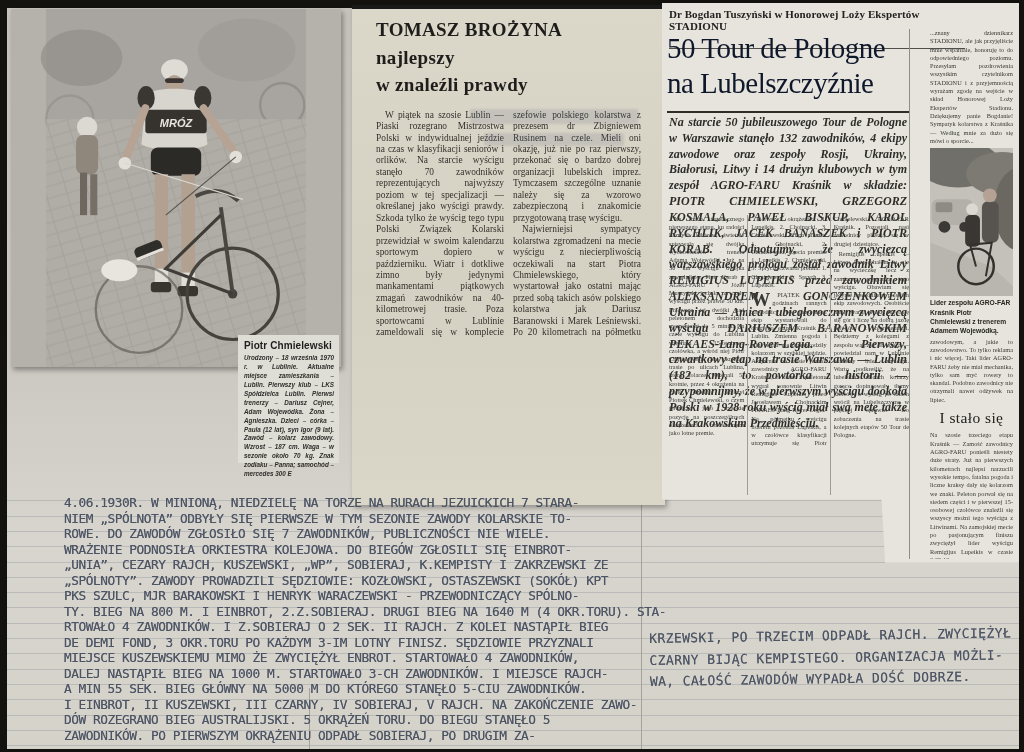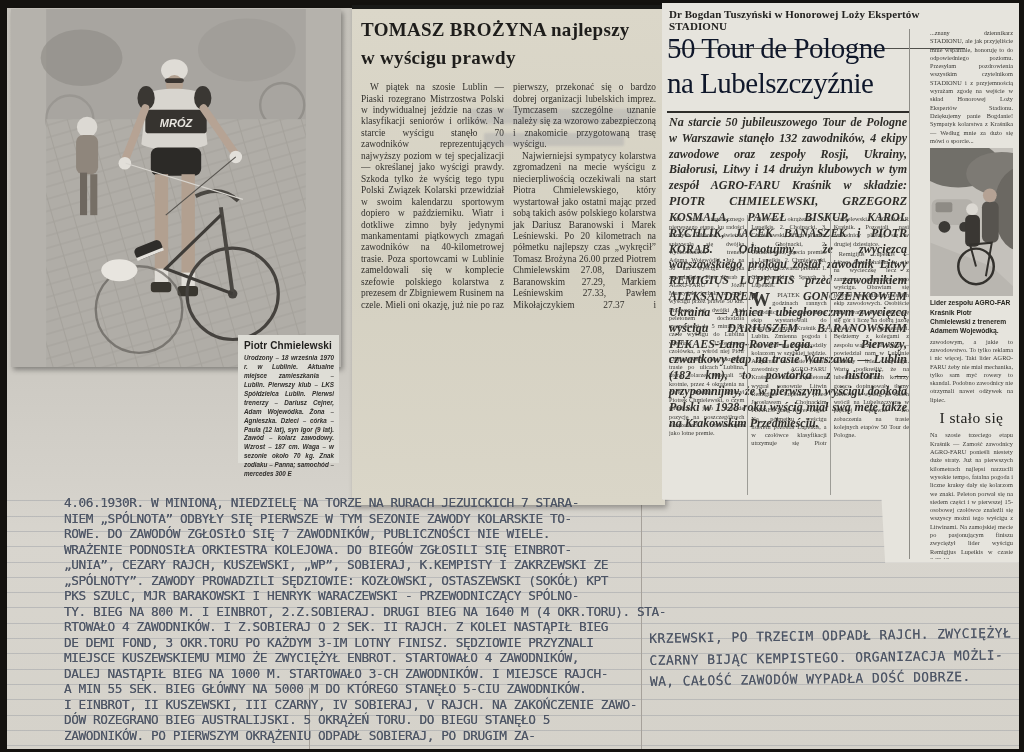--- a/index.html
+++ b/index.html
@@ -25,21 +25,21 @@
   .photo-caption{position:absolute;left:227px;top:326px;width:101px;height:128px;
                  background:#deddd6;padding:5px 5px 4px 6px;box-sizing:border-box;
                  font-family:"Liberation Sans","DejaVu Sans",sans-serif;}
   .photo-caption .cap-title{font-size:10px;font-weight:bold;color:#1f1e1c;margin:0 0 3px 0;letter-spacing:.1px;}
   .photo-caption .cap-bio{font-size:6.3px;line-height:1.42;font-style:italic;font-weight:bold;
                           text-align:justify;color:#2f2d2a;margin:0;}
   
   .clip-mid{position:absolute;left:345px;top:-3px;width:313px;height:500px;z-index:2;
             background:linear-gradient(180deg,#dbd7c9,#d5d1c2 55%,#dad6c8);
             border-top:4px solid #191917;box-shadow:2px 3px 5px rgba(0,0,0,.3);
-            padding:7px 9px;box-sizing:border-box;}
+            padding:7px 24px;box-sizing:border-box;}
   .kick{font-weight:bold;font-size:19px;line-height:1.45;color:#1e1d1b;letter-spacing:.3px;}
   .headline-mid{text-align:center;font-weight:bold;color:#262420;margin-top:8px;position:relative;z-index:1;}
   .hl1{font-size:42px;line-height:1.06;letter-spacing:1px;}
   .hl3{font-size:31px;line-height:1.1;letter-spacing:.4px;}
   .ghost-bar{position:absolute;background:rgba(92,102,130,.17);filter:blur(1.2px);border-radius:2px;z-index:0;}
   .mid-body{margin-top:11px;column-count:2;column-gap:9px;font-size:9.4px;line-height:11.45px;
             text-align:justify;color:#33312d;height:238px;overflow:hidden;}
   .mid-body p{margin:0;text-indent:9px;}
   
   .clip-right{position:absolute;left:655px;top:-5px;width:357px;height:562px;z-index:2;
@@ -137,21 +137,21 @@
     <div class="photo-caption">
       <div class="cap-title">Piotr Chmielewski</div>
       <p class="cap-bio">Urodzony – 18 września 1970 r. w Lublinie. Aktualne miejsce zamieszkania – Lublin. Pierwszy klub – LKS Spółdzielca Lublin. Pierwsi trenerzy – Dariusz Cejner, Adam Wojewódka. Żona – Agnieszka. Dzieci – córka – Paula (12 lat), syn Igor (9 lat). Zawód – kolarz zawodowy. Wzrost – 187 cm. Waga – w sezonie około 70 kg. Znak zodiaku – Panna; samochód – mercedes 300 E</p>
     </div>
   </div>
 
   <div class="clip-mid">
     <div class="ghost-bar" style="left:118px;top:100px;width:168px;height:15px;"></div>
     <div class="ghost-bar" style="left:132px;top:124px;width:140px;height:13px;"></div>
     <div class="kick">TOMASZ BROŻYNA najlepszy</div>
-    <div class="kick">w wyścigu prawdy</div>
+    <div class="kick">w znaleźli prawdy</div>
     <div class="mid-body">
       <p>W piątek na szosie Lublin — Piaski rozegrano Mistrzostwa Polski w indywidualnej jeździe na czas w klasyfikacji seniorów i orlików. Na starcie wyścigu stanęło 70 zawodników reprezentujących najwyższy poziom w tej specjalizacji — określanej jako wyścigi prawdy. Szkoda tylko że wyścig tego typu Polski Związek Kolarski przewidział w swoim kalendarzu sportowym dopiero w październiku. Wiatr i dotkliwe zimno były jedynymi mankamentami piątkowych zmagań zawodników na 40-kilometrowej trasie. Poza sportowcami w Lublinie zameldowali się w komplecie szefowie polskiego kolarstwa z prezesem dr Zbigniewem Rusinem na czele. Mieli oni okazję, już nie po raz pierwszy, przekonać się o bardzo dobrej organizacji lubelskich imprez. Tymczasem szczególne uznanie należy się za wzorowo zabezpieczoną i znakomicie przygotowaną trasę wyścigu.</p>
       <p>Najwierniejsi sympatycy kolarstwa zgromadzeni na mecie wyścigu z niecierpliwością oczekiwali na start Piotra Chmielewskiego, który wystartował jako ostatni mając przed sobą takich asów polskiego kolarstwa jak Dariusz Baranowski i Marek Leśniewski. Po 20 kilometrach na półmetku najlepszy czas „wykręcił” Tomasz Brożyna 26.00 przed Piotrem Chmielewskim 27.08, Dariuszem Baranowskim 27.29, Markiem Leśniewskim 27.33, Pawłem Mikołajczykiem 27.37 i rewelacyjnym w tym dniu „orlikiem” Bernardem Bocianem 27.42. Pierwszą połowę słabo pojechali Zbigniew Piątek 28.05, Andrzej Sypytkowski 28.26 i Szczepan Gurdała 28.16. Na ich tle dobrze prezentowali się zawodnicy Agro Faru Karol Rychlik 28.22, Piotr Korab 28.47 i Jacek Banaszek 28.53.</p>
     </div>
   </div>
 
   <div class="clip-right">
     <div class="r-kicker">Dr Bogdan Tuszyński w Honorowej Loży Ekspertów STADIONU</div>
     <div class="r-headline">
       <div class="r-hl">50 Tour de Pologne</div>

